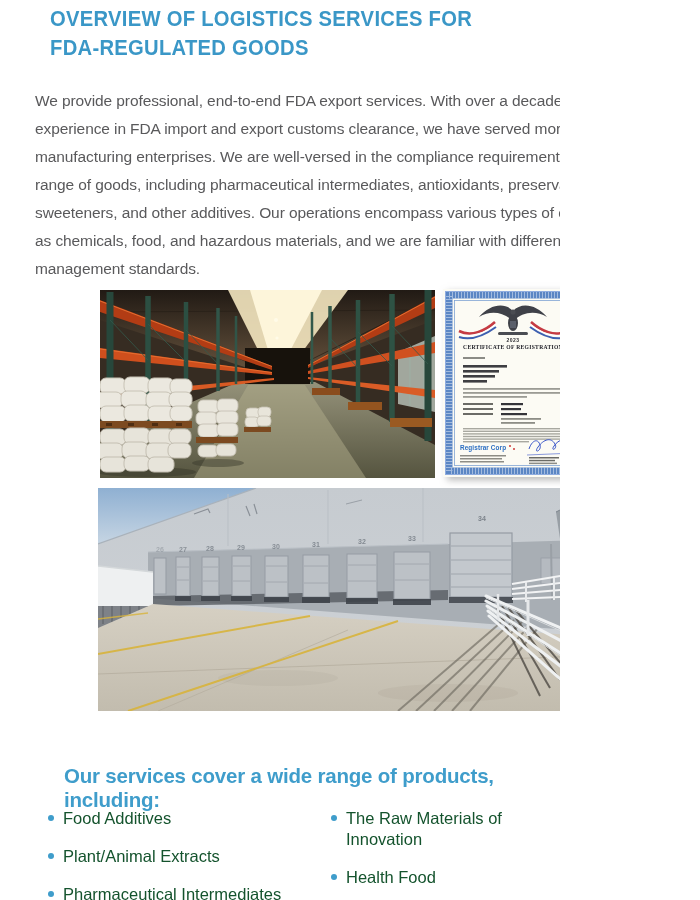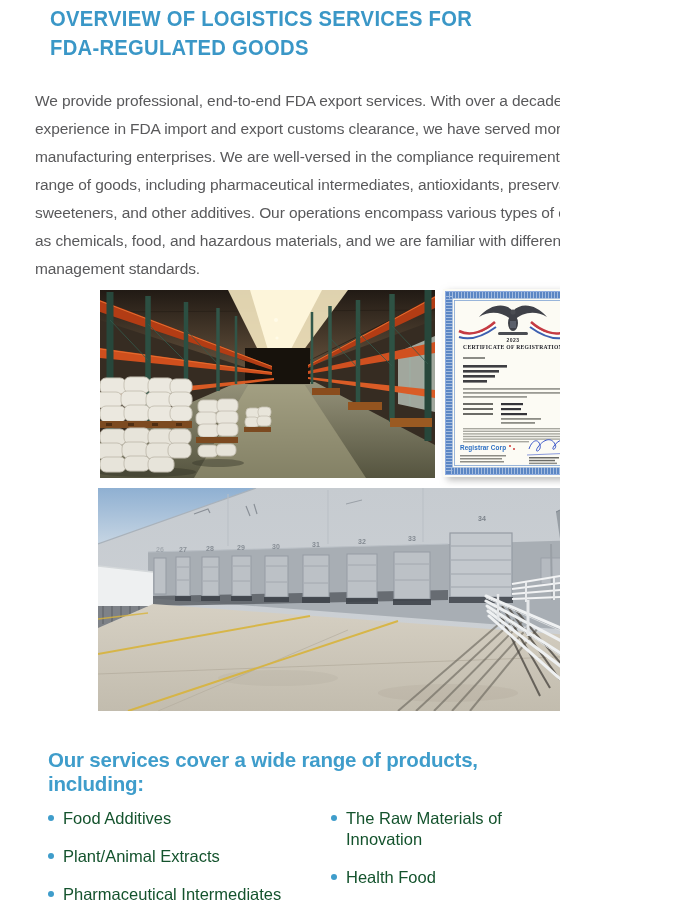--- a/index.html
+++ b/index.html
@@ -12,21 +12,21 @@
     position:absolute;left:50px;top:5px;margin:0;
     font-size:21.5px;line-height:29px;font-weight:bold;
     color:#3a97c7;letter-spacing:.3px;
     transform:scaleX(.94);transform-origin:left top;
   }
   .intro{
     position:absolute;left:35px;top:87px;width:612px;margin:0;
     font-size:15.5px;line-height:28px;color:#59595b;letter-spacing:-.1px;
   }
   .h2{
-    position:absolute;left:48px;top:748px;margin:0;
+    position:absolute;left:48px;top:748px;margin:16px;
     font-size:20.5px;font-weight:bold;color:#3f9dcb;letter-spacing:-.2px;
   }
   
   .bullets{position:absolute;top:808px;margin:0;padding:0;list-style:none;}
   #bullets-left{left:48px;}
   #bullets-right{left:331px;}
   .bullets li{display:flex;align-items:flex-start;margin:0 0 17px 0;
     font-size:16.5px;line-height:21px;color:#14532d;}
   .dot{flex:0 0 auto;width:6px;height:6px;border-radius:50%;
     background:#3f9dcb;margin:7px 9px 0 0;}

